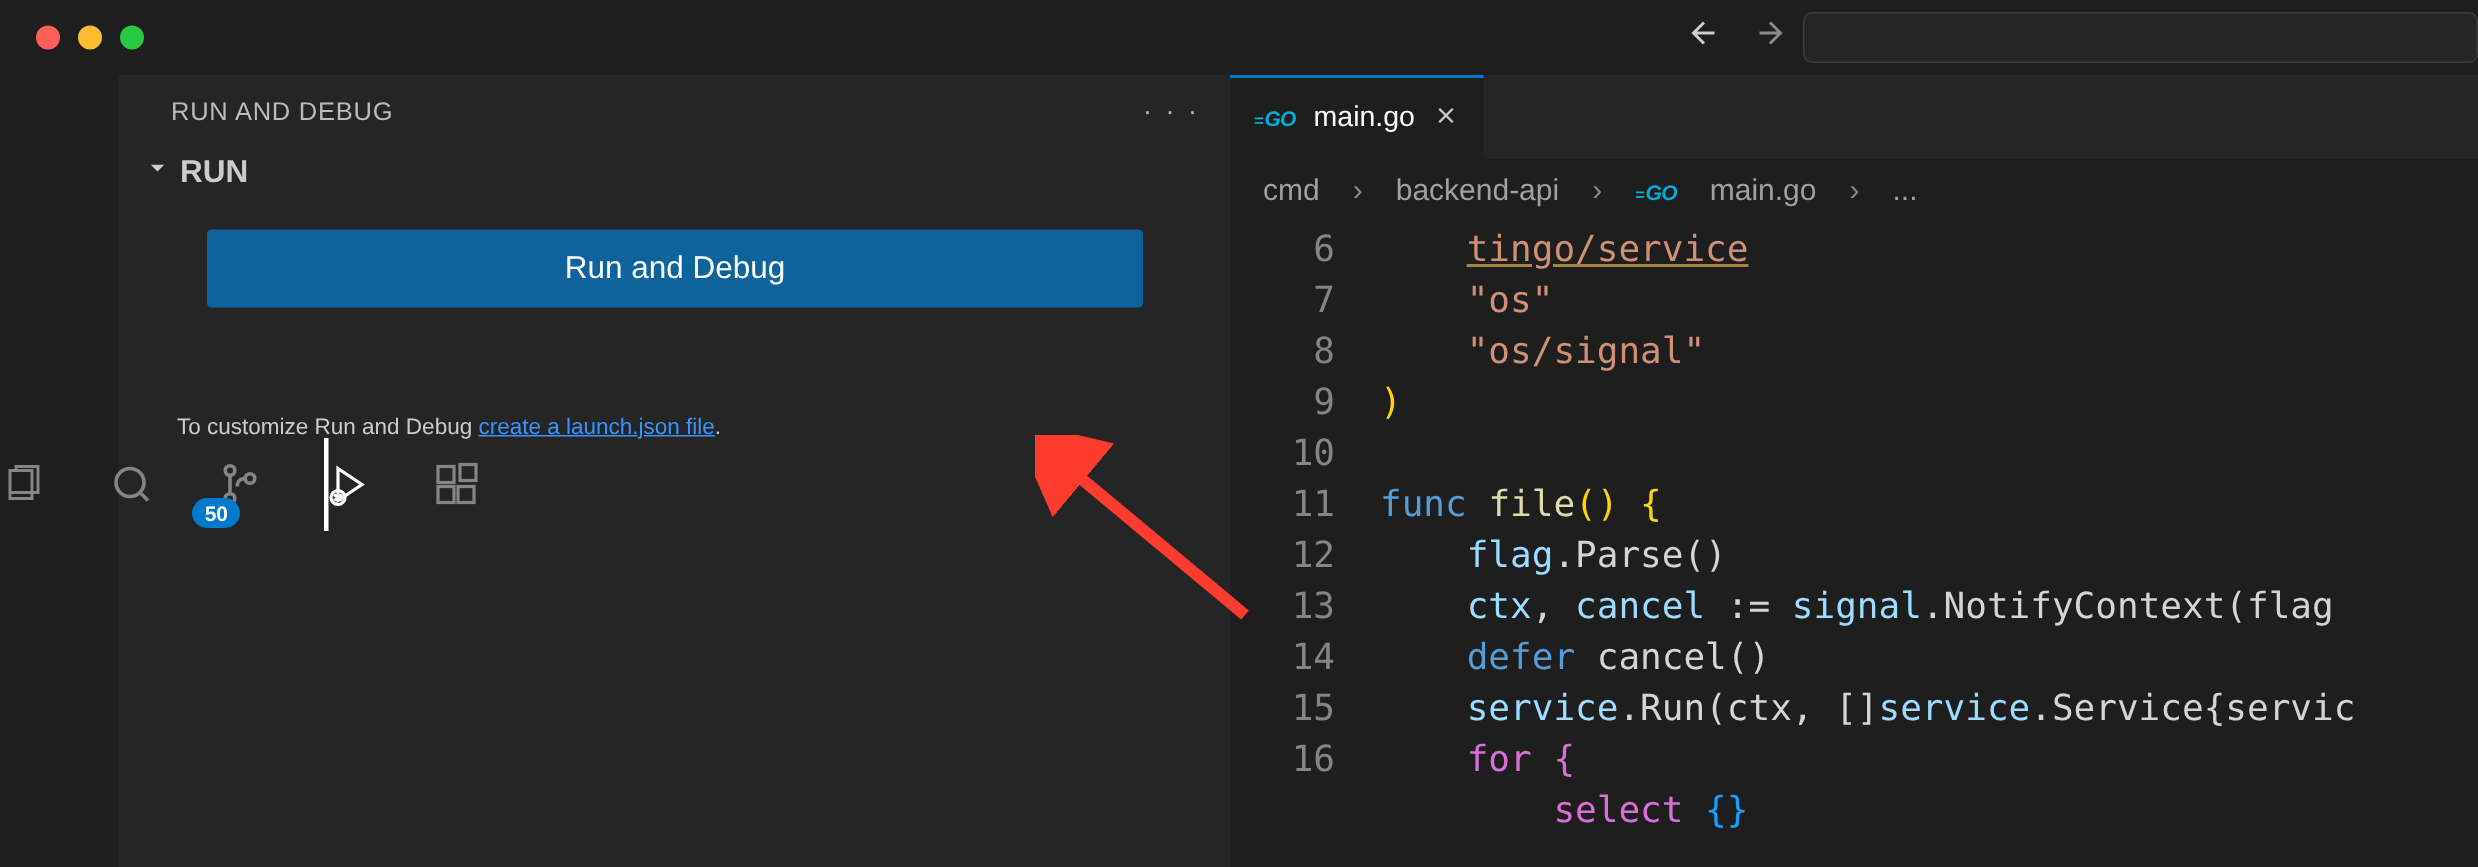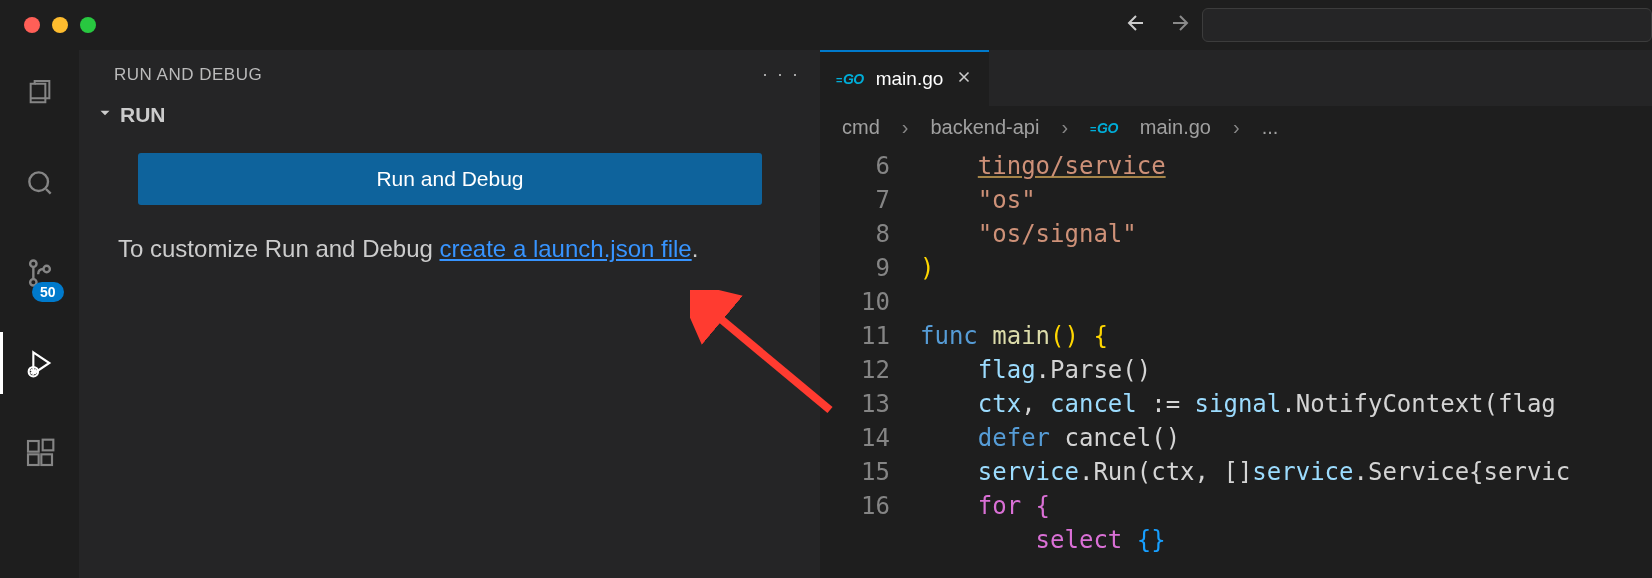--- a/index.html
+++ b/index.html
@@ -62,21 +62,21 @@
 .main {
   display: flex;
   height: 528px;
 }
 
 
 .activity-bar {
   width: 80px;
   background: #1e1e1e;
   display: flex;
-  flex-direction: column;
+  flex-direction: row;
   align-items: center;
   padding-top: 18px;
   gap: 40px;
   border-right: 1px solid #252526;
 }
 .activity-item {
   width: 80px;
   height: 50px;
   display: flex;
   align-items: center;
@@ -148,23 +148,24 @@
 .run-btn {
   background: #0e639c;
   color: #ffffff;
   border: none;
   height: 52px;
   font-size: 21px;
   border-radius: 3px;
   cursor: pointer;
 }
 .help-text {
-  font-size: 24px;
+  font-size: 15px;
   color: #cccccc;
   margin-left: -20px;
+  margin-top: 41px;
 }
 .help-text a {
   color: #3794ff;
   text-decoration: underline;
 }
 
 
 .editor-group {
   flex: 1;
   background: #1e1e1e;
@@ -376,21 +377,21 @@
       <div class="code-line">
           <span class="gutter">9</span>
           <span class="code"><span class="yel">)</span></span>
         </div>
       <div class="code-line">
           <span class="gutter">10</span>
           <span class="code"></span>
         </div>
       <div class="code-line">
           <span class="gutter">11</span>
-          <span class="code"><span class="kw">func</span> <span class="fn">main</span><span class="yel">() {</span></span>
+          <span class="code"><span class="kw">func</span> <span class="fn">file</span><span class="yel">() {</span></span>
         </div>
       <div class="code-line">
           <span class="gutter">12</span>
           <span class="code">    <span class="var1">flag</span><span class="pun">.Parse()</span></span>
         </div>
       <div class="code-line">
           <span class="gutter">13</span>
           <span class="code">    <span class="var1">ctx</span><span class="pun">, </span><span class="var1">cancel</span><span class="pun"> := </span><span class="var1">signal</span><span class="pun">.NotifyContext(flag</span></span>
         </div>
       <div class="code-line">

